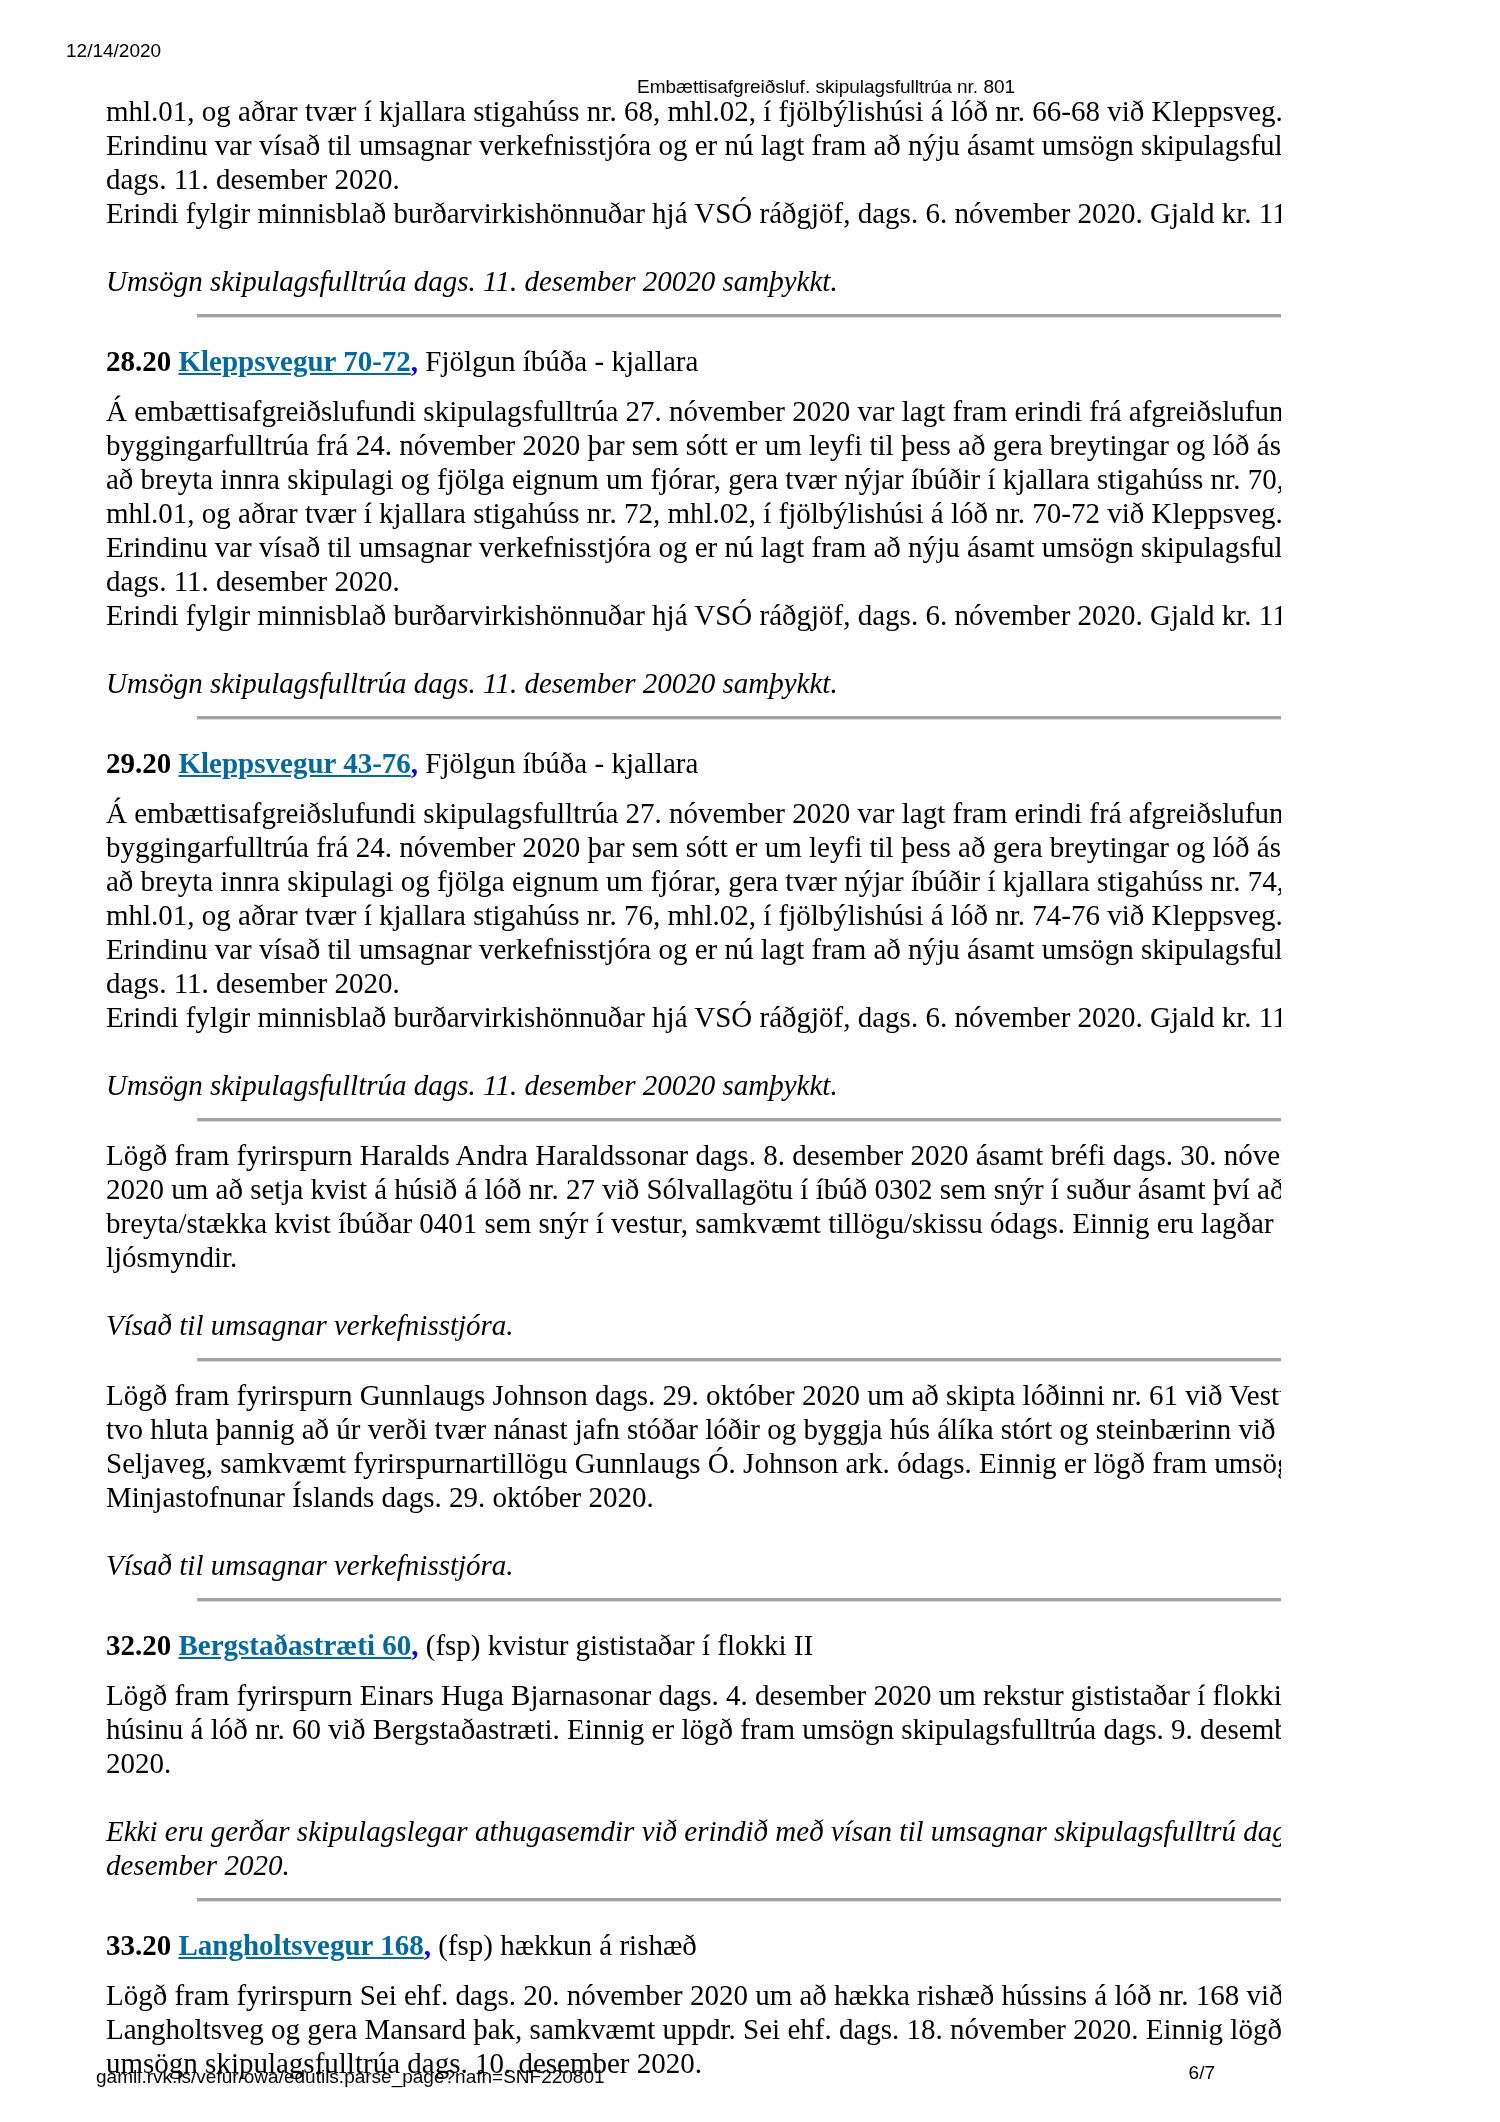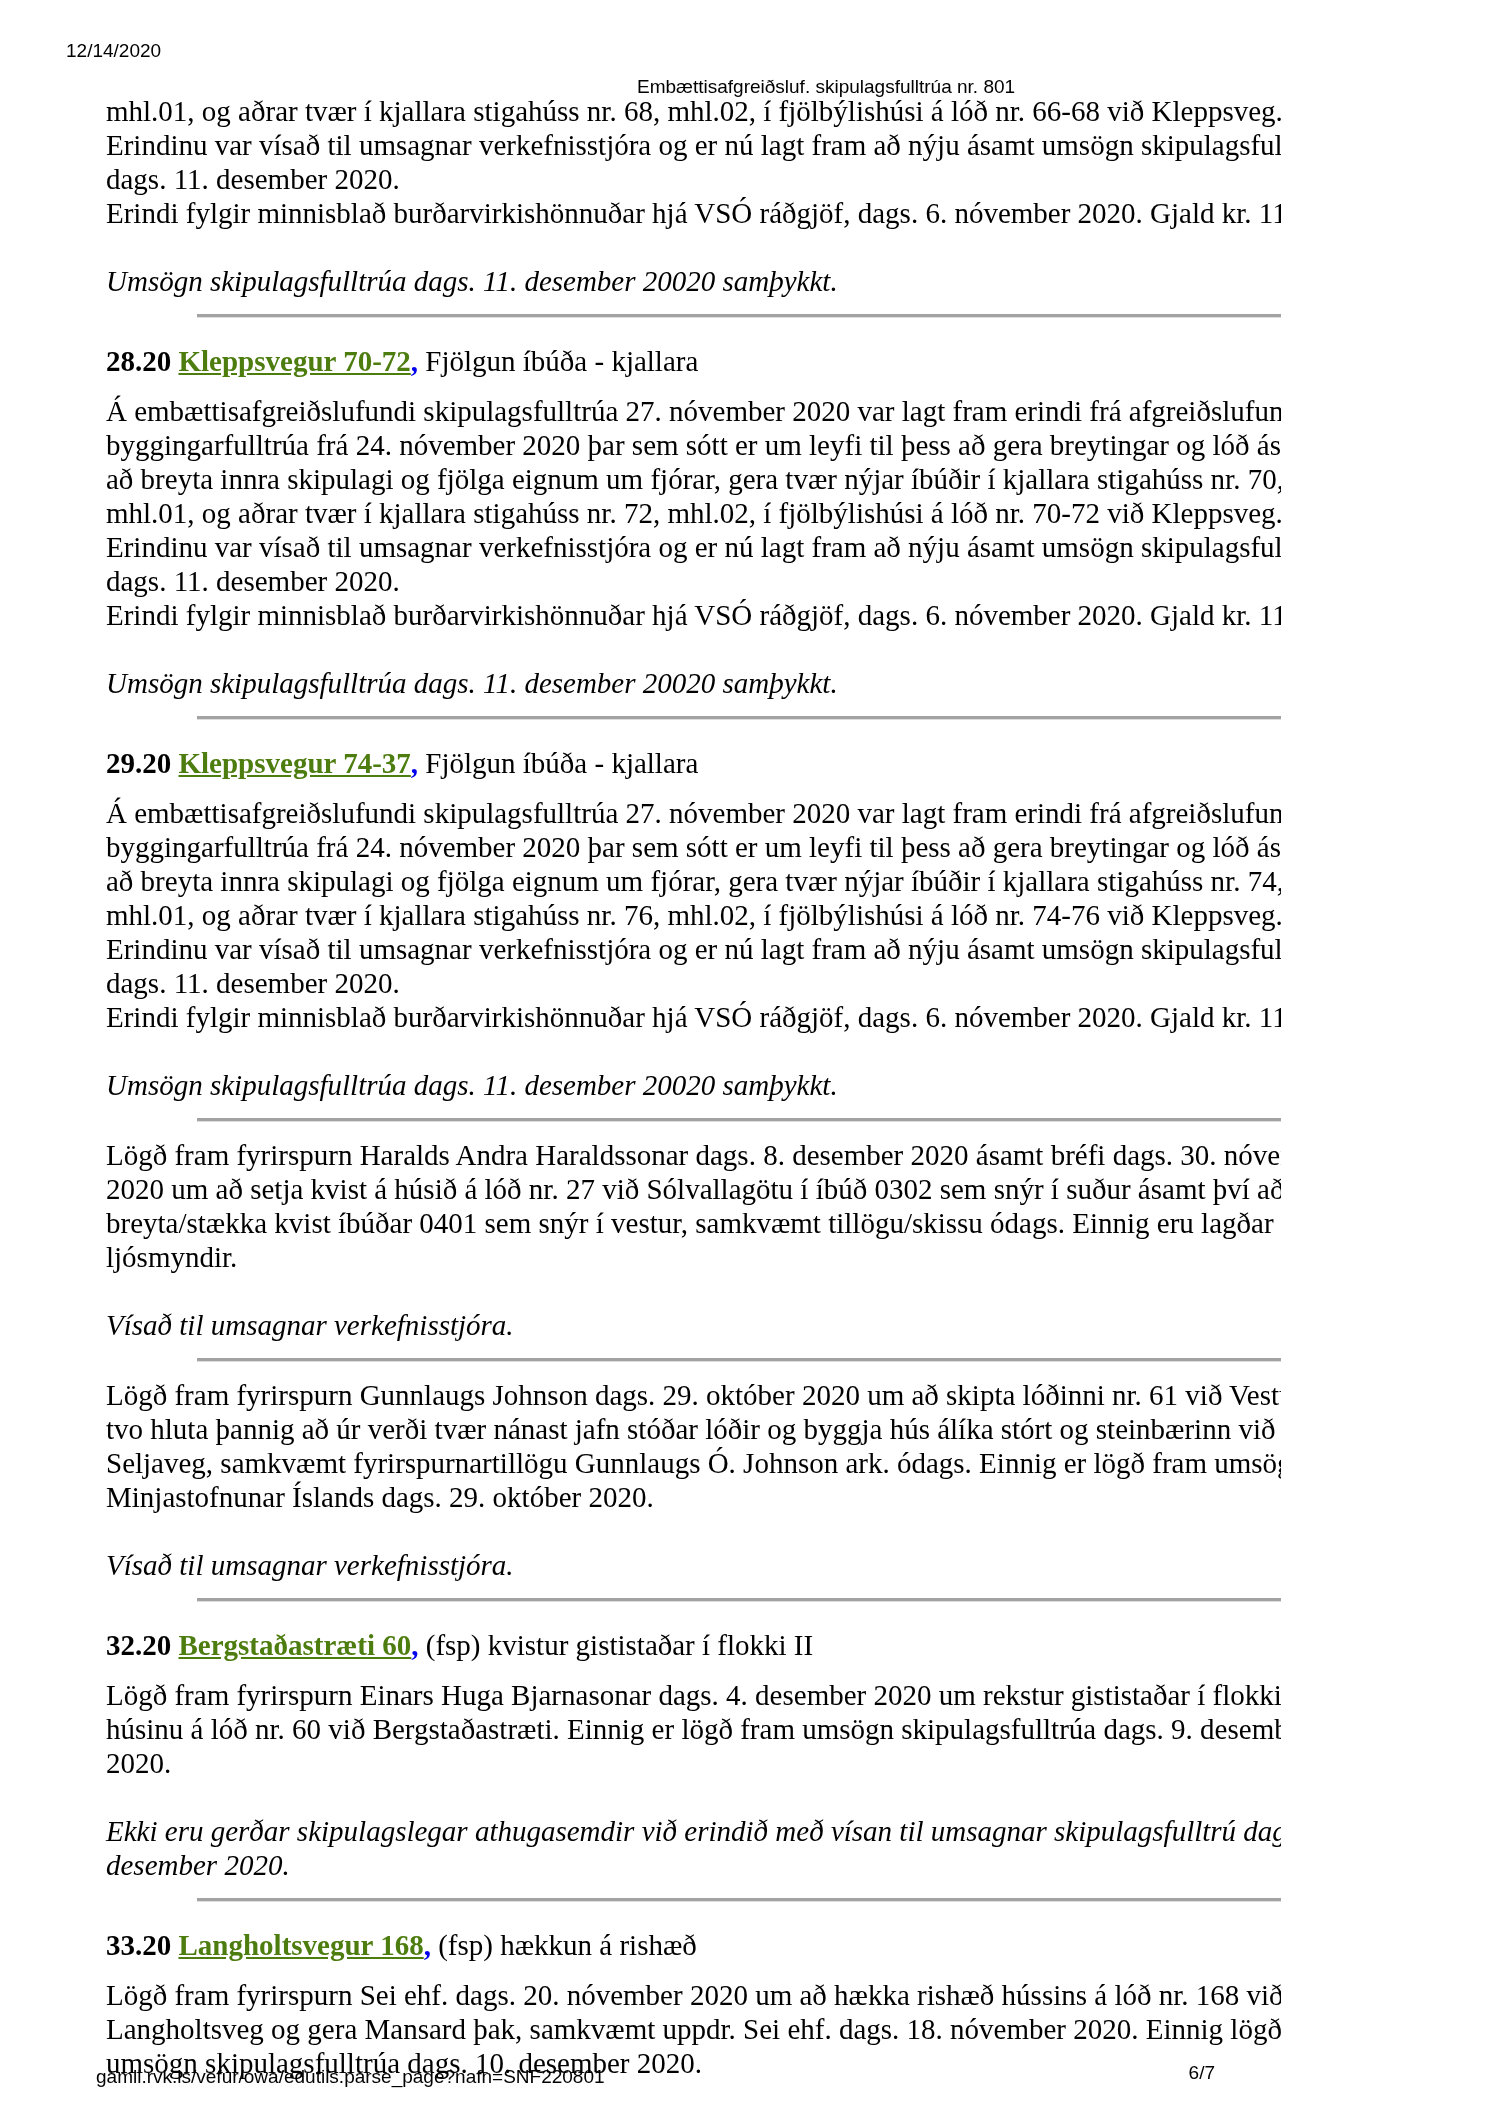--- a/index.html
+++ b/index.html
@@ -39,21 +39,21 @@
   .bodytext { white-space: pre-line; }
   .remark {
     font-style: italic;
     margin-top: 34px !important;
     white-space: pre-line;
   }
   .heading { margin-top: 26px !important; }
   .heading .num { font-weight: bold; }
   .heading .addr-link {
     font-weight: bold;
-    color: #4d7c0f;
+    color: #0369a1;
     text-decoration: underline;
     cursor: pointer;
   }
   .heading .comma { font-weight: bold; color: #0000ee; }
   .heading .subtitle { }
   hr.divider {
     border: 0;
     height: 3px;
     background: #a3a3a3;
     border-bottom: 1px solid #dedede;
@@ -87,21 +87,21 @@
 að breyta innra skipulagi og fjölga eignum um fjórar, gera tvær nýjar íbúðir í kjallara stigahúss nr. 70,
 mhl.01, og aðrar tvær í kjallara stigahúss nr. 72, mhl.02, í fjölbýlishúsi á lóð nr. 70-72 við Kleppsveg.
 Erindinu var vísað til umsagnar verkefnisstjóra og er nú lagt fram að nýju ásamt umsögn skipulagsfulltrúa
 dags. 11. desember 2020.
 Erindi fylgir minnisblað burðarvirkishönnuðar hjá VSÓ ráðgjöf, dags. 6. nóvember 2020. Gjald kr. 11.200</p>
       <p class="remark">Umsögn skipulagsfulltrúa dags. 11. desember 20020 samþykkt.</p>
       <hr class="divider">
     </div>
 
     <div class="section">
-      <p class="heading"><span class="num">29.20</span> <a class="addr-link">Kleppsvegur 74-37</a><span class="comma">,</span> <span class="subtitle">Fjölgun íbúða - kjallara</span></p>
+      <p class="heading"><span class="num">29.20</span> <a class="addr-link">Kleppsvegur 43-76</a><span class="comma">,</span> <span class="subtitle">Fjölgun íbúða - kjallara</span></p>
       <p class="bodytext">Á embættisafgreiðslufundi skipulagsfulltrúa 27. nóvember 2020 var lagt fram erindi frá afgreiðslufundi
 byggingarfulltrúa frá 24. nóvember 2020 þar sem sótt er um leyfi til þess að gera breytingar og lóð ásamt því
 að breyta innra skipulagi og fjölga eignum um fjórar, gera tvær nýjar íbúðir í kjallara stigahúss nr. 74,
 mhl.01, og aðrar tvær í kjallara stigahúss nr. 76, mhl.02, í fjölbýlishúsi á lóð nr. 74-76 við Kleppsveg.
 Erindinu var vísað til umsagnar verkefnisstjóra og er nú lagt fram að nýju ásamt umsögn skipulagsfulltrúa
 dags. 11. desember 2020.
 Erindi fylgir minnisblað burðarvirkishönnuðar hjá VSÓ ráðgjöf, dags. 6. nóvember 2020. Gjald kr. 11.200</p>
       <p class="remark">Umsögn skipulagsfulltrúa dags. 11. desember 20020 samþykkt.</p>
       <hr class="divider">
     </div>

